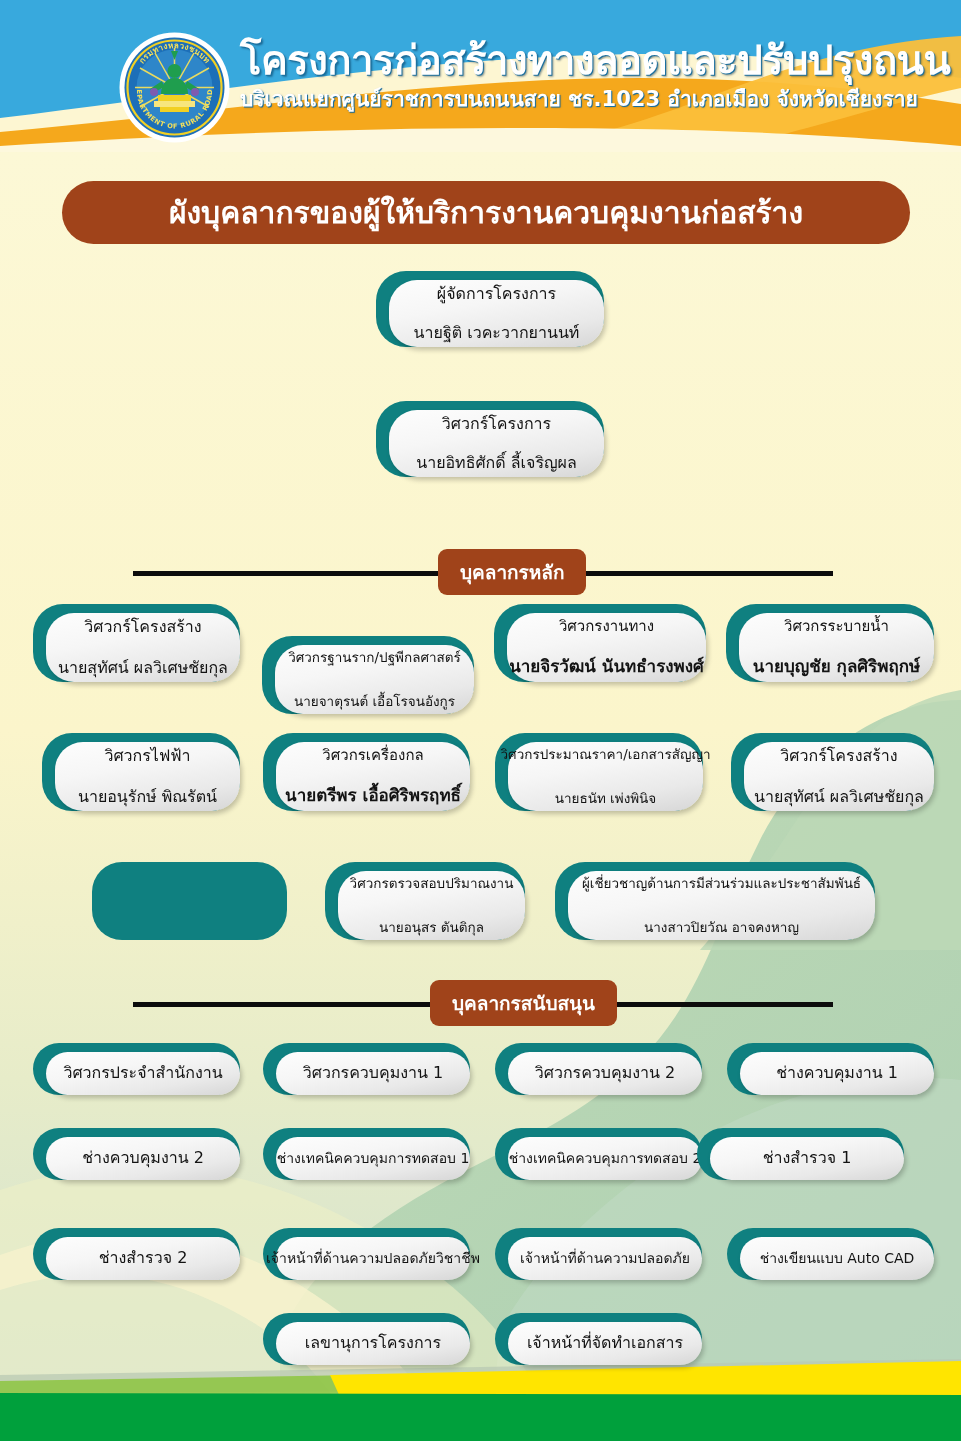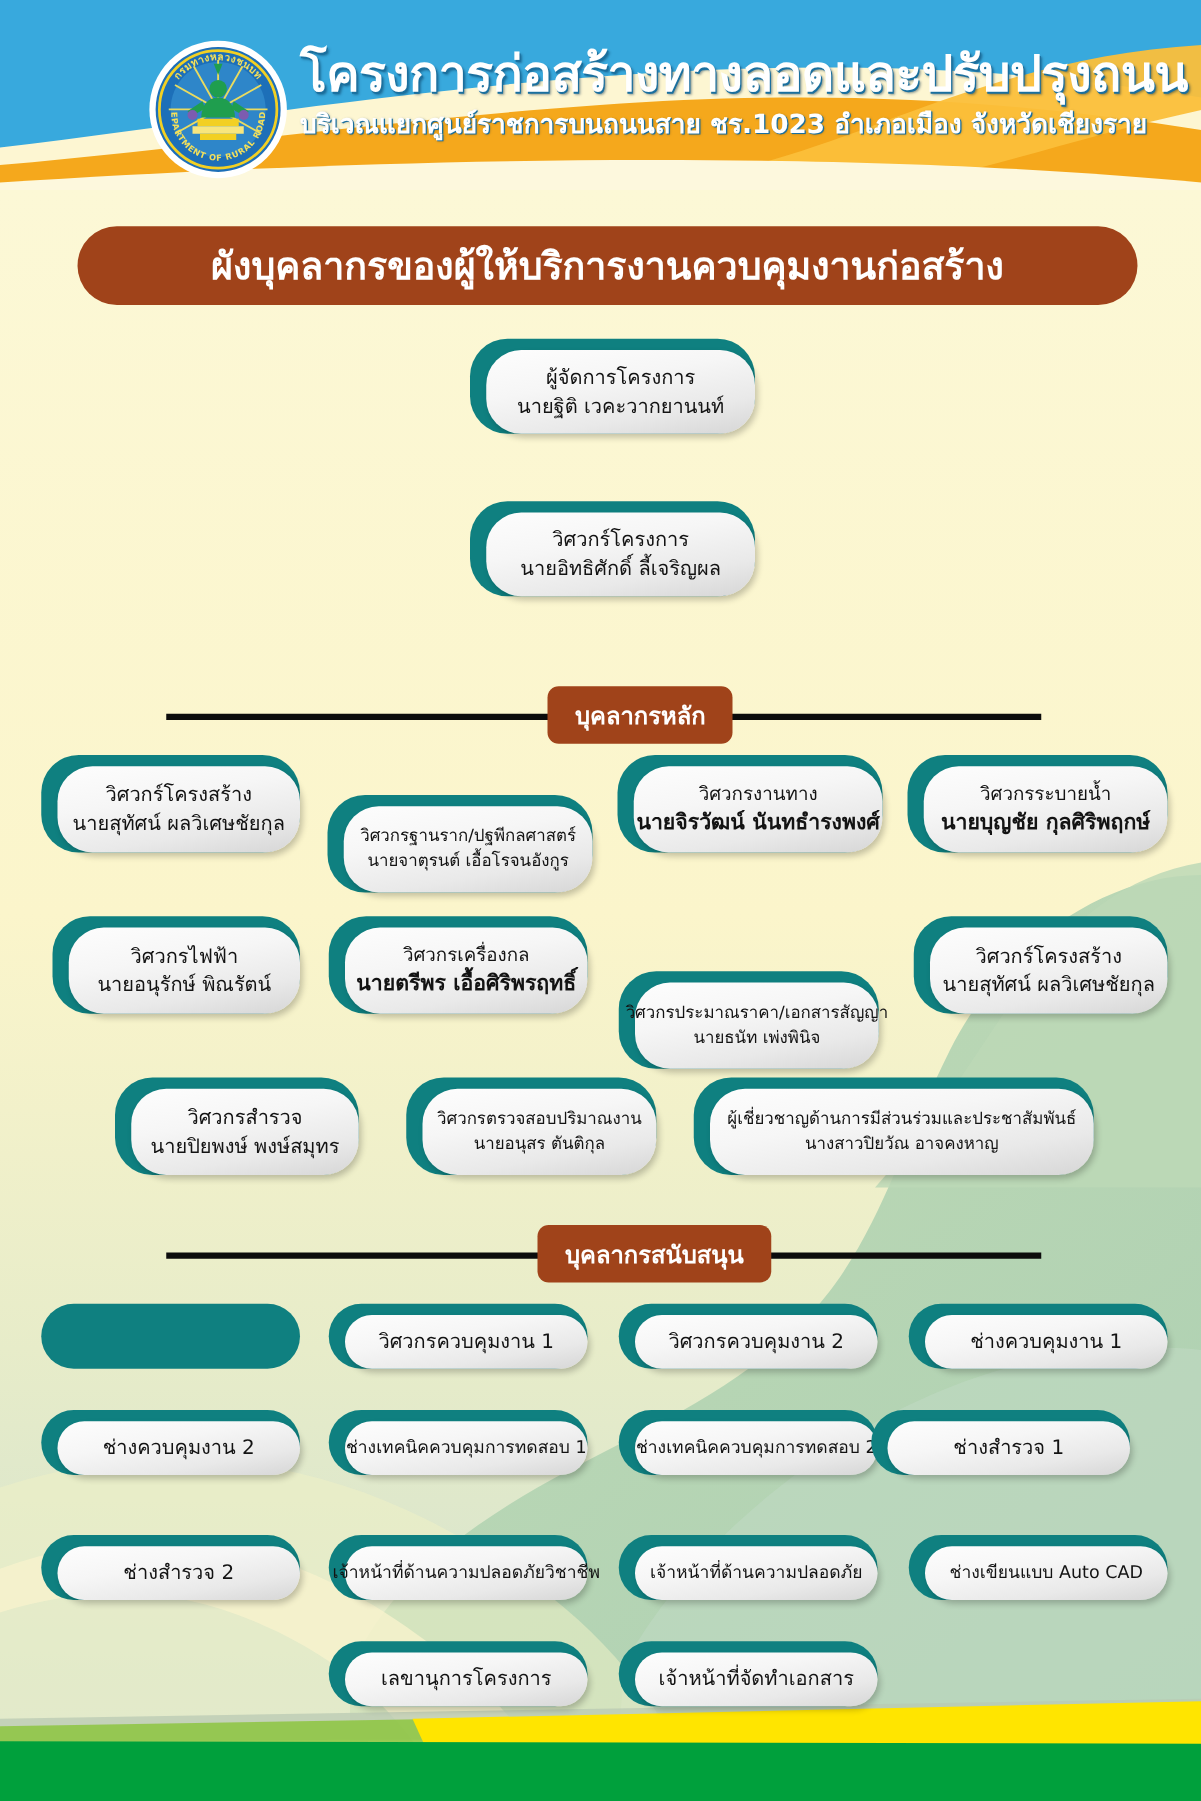--- a/index.html
+++ b/index.html
@@ -58,21 +58,21 @@
   .card .back {
     position:absolute; left:0; top:0; width:100%; height:100%;
     background:#0f8080; border-radius:30px;
   }
   .card .front {
     position:absolute; left:13px; top:9px;
     width:calc(100% - 13px); height:calc(100% - 9px);
     border-radius:28px;
     background:linear-gradient(170deg,#fdfdfd 0%,#f6f6f6 38%,#e9e9e9 72%,#d6d6d6 100%);
     box-shadow:2px 3px 5px rgba(0,0,0,.22);
-    display:flex; flex-direction:column; align-items:center; justify-content:center;
+    display:flex; flex-direction:column; align-items:center; justify-content:space-between;
     text-align:center; padding:4px 10px;
   }
   .card .role  { font-size:16px; color:#131313; line-height:1.28; white-space:nowrap; }
   .card .pname { font-size:16px; color:#131313; line-height:1.28; white-space:nowrap; margin-top:3px; }
   .card.small .role  { font-size:15px; }
   .card.small .pname { font-size:17px;font-weight:bold; }
   .card.tiny .role   { font-size:13.5px; }
   .card.tiny .pname  { font-size:13.5px; }
   .card.support .front { justify-content:center; }
   .card.support .role { font-size:16px; }
@@ -248,41 +248,37 @@
       <div class="pname">นายอนุรักษ์  พิณรัตน์</div>
     </div>
   </div>
   <div class="card small" style="left:263px; top:733px; width:207px; height:78px;">
     <div class="back"></div>
     <div class="front">
       <div class="role">วิศวกรเครื่องกล</div>
       <div class="pname">นายตรีพร  เอื้อศิริพรฤทธิ์</div>
     </div>
   </div>
-  <div class="card tiny" style="left:495px; top:777px; width:208px; height:78px;">
+  <div class="card tiny" style="left:495px; top:733px; width:208px; height:78px;">
     <div class="back"></div>
     <div class="front">
       <div class="role">วิศวกรประมาณราคา/เอกสารสัญญา</div>
       <div class="pname">นายธนัท  เพ่งพินิจ</div>
     </div>
   </div>
   <div class="card" style="left:731px; top:733px; width:203px; height:78px;">
     <div class="back"></div>
     <div class="front">
       <div class="role">วิศวกร์โครงสร้าง</div>
       <div class="pname">นายสุทัศน์  ผลวิเศษชัยกุล</div>
     </div>
   </div>
 
   <div class="card" style="left:92px; top:862px; width:195px; height:78px;">
     <div class="back"></div>
-    <div class="front">
-      <div class="role">วิศวกรสำรวจ</div>
-      <div class="pname">นายปิยพงษ์  พงษ์สมุทร</div>
-    </div>
   </div>
   <div class="card tiny" style="left:325px; top:862px; width:200px; height:78px;">
     <div class="back"></div>
     <div class="front">
       <div class="role">วิศวกรตรวจสอบปริมาณงาน</div>
       <div class="pname">นายอนุสร  ตันติกุล</div>
     </div>
   </div>
   <div class="card tiny" style="left:555px; top:862px; width:320px; height:78px;">
     <div class="back"></div>
@@ -294,20 +290,23 @@
 
   <div class="section-divider" style="left:133px; top:980px; width:700px;">
     <div class="rule" style="left:0; width:700px;"></div>
     <div class="chip" style="left:255px;">
       <span>บุคลากรสนับสนุน</span>
     </div>
   </div>
 
   <div class="card support" style="left:33px; top:1043px; width:207px; height:52px;">
     <div class="back"></div>
+    <div class="front">
+      <div class="role">วิศวกรประจำสำนักงาน</div>
+    </div>
   </div>
   <div class="card support" style="left:263px; top:1043px; width:207px; height:52px;">
     <div class="back"></div>
     <div class="front">
       <div class="role">วิศวกรควบคุมงาน 1</div>
     </div>
   </div>
   <div class="card support" style="left:495px; top:1043px; width:207px; height:52px;">
     <div class="back"></div>
     <div class="front">

